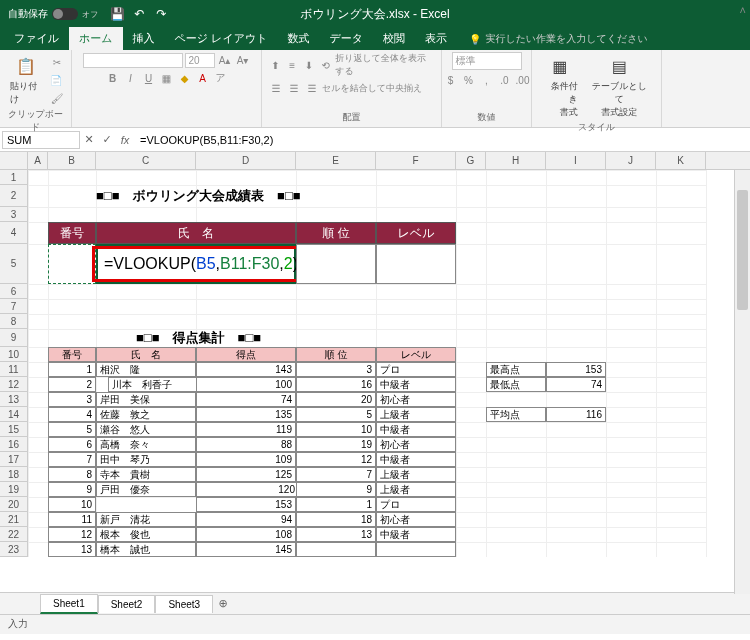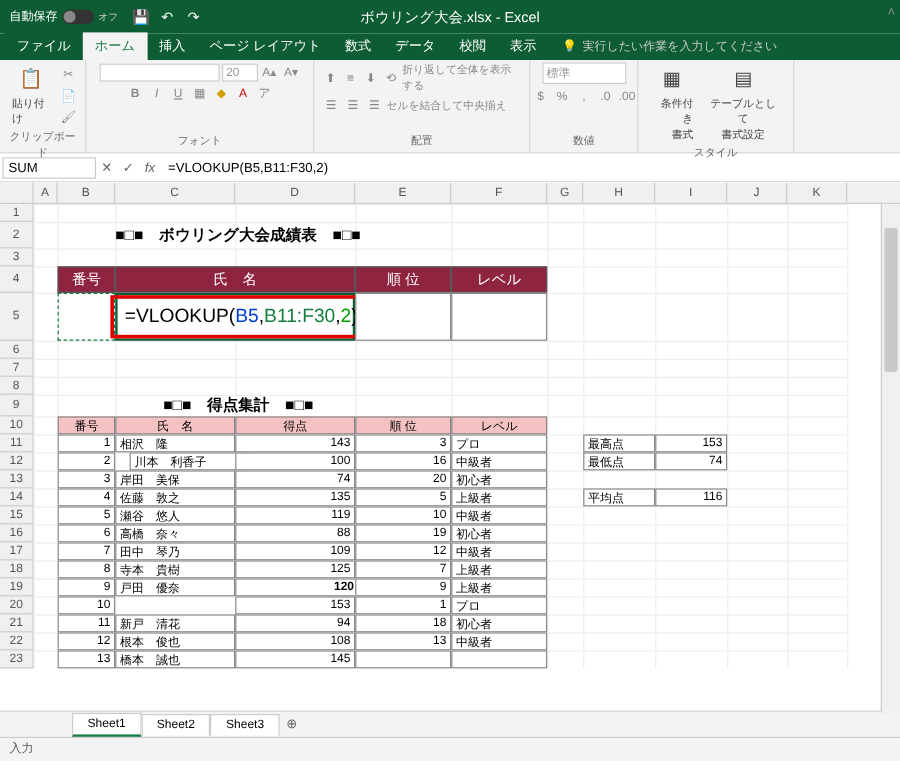--- a/index.html
+++ b/index.html
@@ -38,21 +38,21 @@
 .grid { position:absolute; left:28px; top:18px; }
 .sel-all { position:absolute; left:0; top:0; width:28px; height:18px; background:#f0f0f0; border-right:1px solid #ccc; border-bottom:1px solid #ccc; }
 .thead1 { position:absolute; background:#8e2440; color:#fff; text-align:center; border:1px solid #555; display:flex; align-items:center; justify-content:center; font-size:12px; }
 .thead2 { position:absolute; background:#f4c2c2; text-align:center; border:1px solid #888; font-size:10px; display:flex; align-items:center; justify-content:center; }
 .datacell { position:absolute; border:1px solid #888; background:#fff; font-size:10px; padding:0 3px; display:flex; align-items:center; }
 .datacell.r { justify-content:flex-end; }
 .titletxt { position:absolute; font-size:13px; font-weight:bold; }
 .formula-cell { position:absolute; border:2px solid #0d5c34; background:#fff; display:flex; align-items:center; padding:0 6px; font-size:16px; }
 .red-box { position:absolute; border:3px solid #e00000; }
 .dash-sel { position:absolute; border:1px dashed #1a7a42; }
-.sheet-tabs { height:22px; background:#f3f3f3; border-top:1px solid #ccc; display:flex; align-items:center; padding-left:60px; gap:0; }
+.sheet-tabs { height:22px; background:#f3f3f3; border-top:1px solid #ccc; display:flex; align-items:center; padding-left:40px; gap:0; }
 .stab { padding:3px 12px; border:1px solid #ccc; border-bottom:none; background:#fff; font-size:10px; cursor:pointer; }
 .stab.active { border-bottom:2px solid #1a7a42; }
 .plus-tab { width:20px; text-align:center; cursor:pointer; color:#666; }
 .status { height:20px; background:#f3f3f3; border-top:1px solid #ccc; font-size:10px; padding:2px 8px; color:#555; }
 .collapse { position:absolute; right:4px; top:4px; color:#888; cursor:pointer; }
 .scroll-v { position:absolute; right:0; top:170px; width:16px; bottom:46px; background:#f0f0f0; border-left:1px solid #ccc; }
 .scroll-thumb { position:absolute; top:20px; left:2px; right:2px; height:120px; background:#c8c8c8; border-radius:2px; }
 </style>
 </head>
 <body>
@@ -112,21 +112,20 @@
       <div class="fontrow">
         <span class="mini-btn" style="font-weight:bold">B</span>
         <span class="mini-btn" style="font-style:italic">I</span>
         <span class="mini-btn" style="text-decoration:underline">U</span>
         <span class="mini-btn">▦</span>
         <span class="mini-btn" style="color:#d4a000">◆</span>
         <span class="mini-btn" style="color:#c00">A</span>
         <span class="mini-btn">ア</span>
       </div>
     </div>
-    <div class="rlabel">フォント</div>
   </div>
   <div class="rgroup" style="width:180px">
     <div class="rcontent" style="flex-direction:column;align-items:flex-start;gap:2px">
       <div class="fontrow">
         <span class="mini-btn">⬆</span>
         <span class="mini-btn">≡</span>
         <span class="mini-btn">⬇</span>
         <span class="mini-btn">⟲</span>
         <span style="font-size:9px;color:#888">折り返して全体を表示する</span>
       </div>
@@ -313,21 +312,21 @@
       <div class="datacell r" style="left: 168px; top: 282px; width: 100px; height: 15px;">109</div>
       <div class="datacell r" style="left: 268px; top: 282px; width: 80px; height: 15px;">12</div>
       <div class="datacell" style="left: 348px; top: 282px; width: 80px; height: 15px;">中級者</div>
       <div class="datacell r" style="left: 20px; top: 297px; width: 48px; height: 15px;">8</div>
       <div class="datacell" style="left: 68px; top: 297px; width: 100px; height: 15px;">寺本　貴樹</div>
       <div class="datacell r" style="left: 168px; top: 297px; width: 100px; height: 15px;">125</div>
       <div class="datacell r" style="left: 268px; top: 297px; width: 80px; height: 15px;">7</div>
       <div class="datacell" style="left: 348px; top: 297px; width: 80px; height: 15px;">上級者</div>
       <div class="datacell r" style="left: 20px; top: 312px; width: 48px; height: 15px;">9</div>
       <div class="datacell" style="left: 68px; top: 312px; width: 100px; height: 15px;">戸田　優奈</div>
-      <div class="datacell r" style="left: 168px; top: 312px; width: 103px; height: 15px; font-weight: bold;">120</div>
+      <div class="datacell r" style="left: 168px; top: 312px; width: 103px; height: 15px;">120</div>
       <div class="datacell r" style="left: 268px; top: 312px; width: 80px; height: 15px;">9</div>
       <div class="datacell" style="left: 348px; top: 312px; width: 80px; height: 15px;">上級者</div>
       <div class="datacell r" style="left: 20px; top: 327px; width: 48px; height: 15px;">10</div>
       <div class="datacell" style="left: 68px; top: 327px; width: 100px; height: 15px; margin-top: 17px;">奈良橋　良</div>
       <div class="datacell r" style="left: 168px; top: 327px; width: 100px; height: 15px;">153</div>
       <div class="datacell r" style="left: 268px; top: 327px; width: 80px; height: 15px;">1</div>
       <div class="datacell" style="left: 348px; top: 327px; width: 80px; height: 15px;">プロ</div>
       <div class="datacell r" style="left: 20px; top: 342px; width: 48px; height: 15px;">11</div>
       <div class="datacell" style="left: 68px; top: 342px; width: 100px; height: 15px;">新戸　清花</div>
       <div class="datacell r" style="left: 168px; top: 342px; width: 100px; height: 15px;">94</div>

